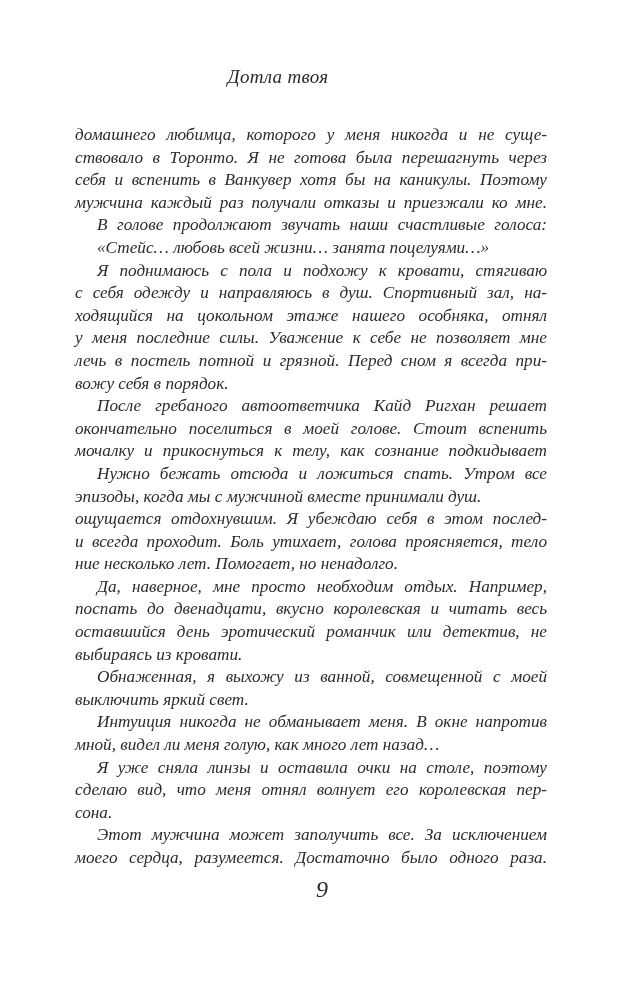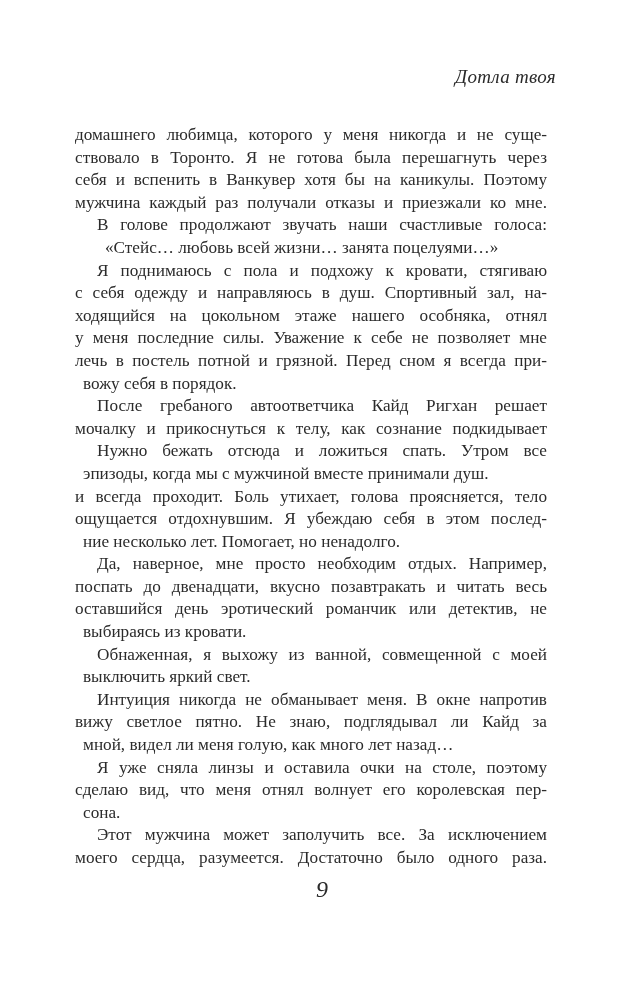--- a/index.html
+++ b/index.html
@@ -20,21 +20,21 @@
     left: 0; top: 0;
     width: 644px;
     height: 1000px;
     background: #ffffff;
   }
   .running-head {
     position: absolute;
     top: 66px;
     left: 0;
     width: 556px;
-    text-align: right;
+    text-align: center;
     font-style: italic;
     font-size: 19px;
     color: #2a2a2a;
     letter-spacing: 0.3px;
   }
   .body-text {
     position: absolute;
     top: 124px;
     left: 75px;
     width: 472px;
@@ -42,27 +42,27 @@
     line-height: 22.6px;
     color: #2b2b2b;
   }
   .line {
     display: block;
     height: 22.6px;
     white-space: nowrap;
     text-align: justify;
     text-align-last: justify;
     overflow: visible;
+    font-style: italic;
   }
   .line.indent {
     padding-left: 22px;
   }
   .line.last {
     text-align-last: left;
-    margin-left: 8px;
   }
   .page-number {
     position: absolute;
     top: 876px;
     left: 0;
     width: 644px;
     text-align: center;
     font-style: italic;
     font-size: 24px;
     color: #2a2a2a;
@@ -81,34 +81,34 @@
       <span class="line">мужчина каждый раз получали отказы и приезжали ко мне.</span>
       <span class="line indent">В голове продолжают звучать наши счастливые голоса:</span>
       <span class="line indent last">«Стейс… любовь всей жизни… занята поцелуями…»</span>
       <span class="line indent">Я поднимаюсь с пола и подхожу к кровати, стягиваю</span>
       <span class="line">с себя одежду и направляюсь в душ. Спортивный зал, на-</span>
       <span class="line">ходящийся на цокольном этаже нашего особняка, отнял</span>
       <span class="line">у меня последние силы. Уважение к себе не позволяет мне</span>
       <span class="line">лечь в постель потной и грязной. Перед сном я всегда при-</span>
       <span class="line last">вожу себя в порядок.</span>
       <span class="line indent">После гребаного автоответчика Кайд Ригхан решает</span>
+      <span class="line">окончательно поселиться в моей голове. Стоит вспенить</span>
       <span class="line">мочалку и прикоснуться к телу, как сознание подкидывает</span>
       <span class="line indent">Нужно бежать отсюда и ложиться спать. Утром все</span>
       <span class="line last">эпизоды, когда мы с мужчиной вместе принимали душ.</span>
+      <span class="line">ощущается отдохнувшим. Я убеждаю себя в этом послед-</span>
       <span class="line">и всегда проходит. Боль утихает, голова проясняется, тело</span>
-      <span class="line">ощущается отдохнувшим. Я убеждаю себя в этом послед-</span>
       <span class="line last">ние несколько лет. Помогает, но ненадолго.</span>
       <span class="line indent">Да, наверное, мне просто необходим отдых. Например,</span>
-      <span class="line">поспать до двенадцати, вкусно позавтракать и читать весь</span>
+      <span class="line">поспать до двенадцати, вкусно королевская и читать весь</span>
       <span class="line">оставшийся день эротический романчик или детектив, не</span>
       <span class="line last">выбираясь из кровати.</span>
       <span class="line indent">Обнаженная, я выхожу из ванной, совмещенной с моей</span>
       <span class="line last">выключить яркий свет.</span>
       <span class="line indent">Интуиция никогда не обманывает меня. В окне напротив</span>
-      <span class="line">вижу светлое пятно. Не знаю, подглядывал ли Кайд за</span>
       <span class="line last">мной, видел ли меня голую, как много лет назад…</span>
       <span class="line indent">Я уже сняла линзы и оставила очки на столе, поэтому</span>
       <span class="line">сделаю вид, что меня отнял волнует его королевская пер-</span>
       <span class="line last">сона.</span>
       <span class="line indent">Этот мужчина может заполучить все. За исключением</span>
       <span class="line">моего сердца, разумеется. Достаточно было одного раза.</span>
     </div>
 
   <div class="page-number">9</div>
 </div>

